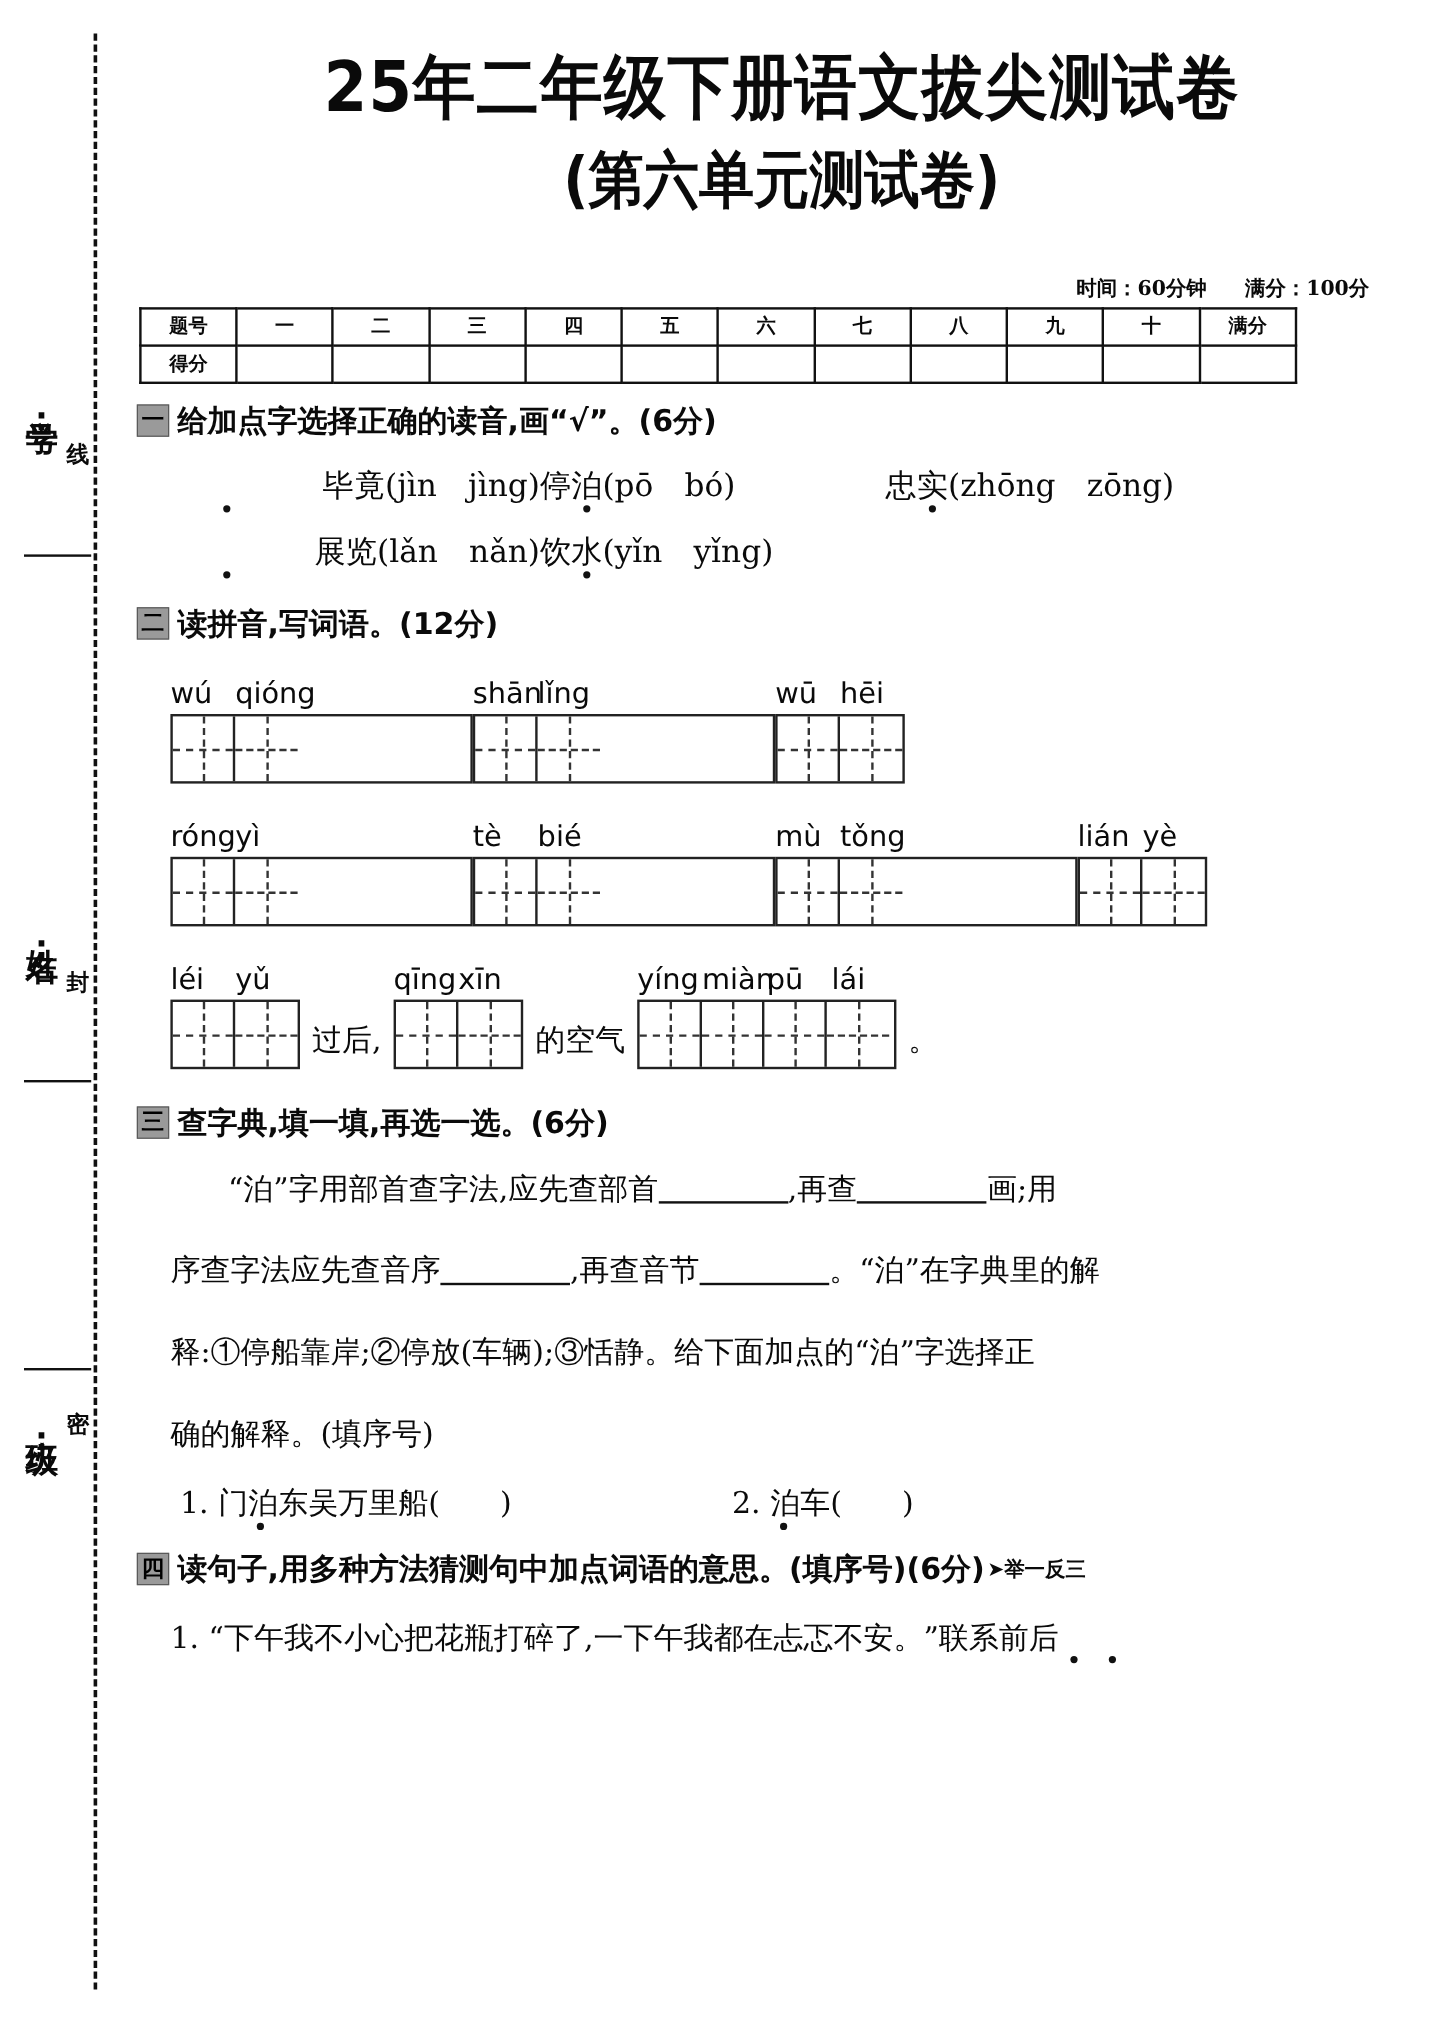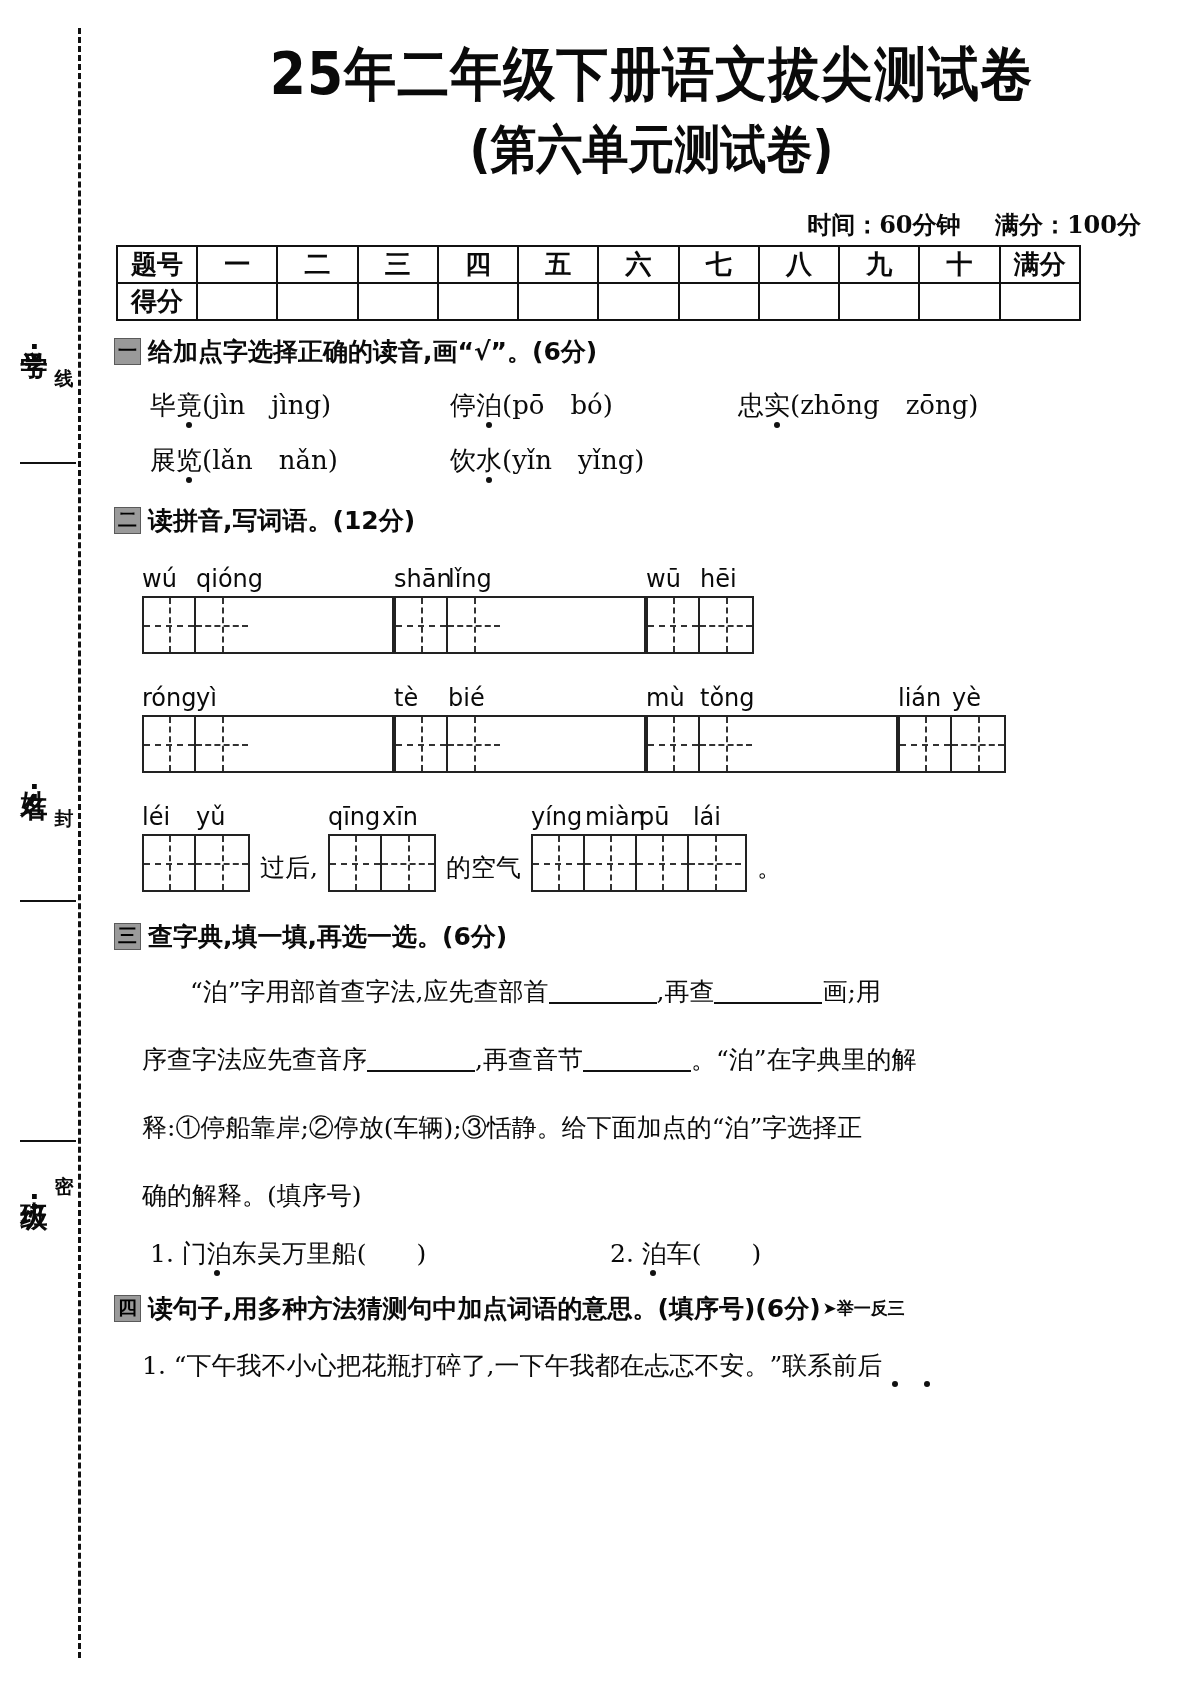--- a/index.html
+++ b/index.html
@@ -49,40 +49,40 @@
     transform: scaleY(1.12); transform-origin: top center;
   }
   h1.title-sub {
     margin: 18px 0 0 0; font-size: 46px; font-weight: bold;
     font-family: "DejaVu Sans", sans-serif;
     line-height: 1.2;
     transform: scaleY(1.12); transform-origin: top center;
   }
 
   .meta-line {
-    margin: 34px 50px 4px 0;
+    margin: 54px 50px 4px 0;
     text-align: right;
-    font-size: 24px;
+    font-size: 17px;
     font-family: "DejaVu Serif", serif;
     font-weight: bold;
   }
   .meta-line span { margin-left: 26px; }
 
   table.score-table {
     border-collapse: collapse;
     margin: 4px 0 0 4px;
     width: 965px;
     table-layout: fixed;
     font-family: "DejaVu Serif", serif;
   }
   table.score-table td {
     border: 2px solid #111;
     height: 31px;
     text-align: center;
-    font-size: 26px;
+    font-size: 16px;
     font-weight: bold;
     padding: 0;
   }
   table.score-table td.hdr { width: 80px; }
 
   
   .q-head {
     display: flex; align-items: center;
     margin: 14px 0 0 2px;
     font-size: 25px; font-weight: bold;
@@ -104,21 +104,21 @@
 
   
   .choice-row {
     display: flex;
     margin-top: 20px;
     padding-left: 38px;
     font-size: 26px;
     font-family: "DejaVu Serif", serif;
   }
   .choice-item { position: relative; }
-  .ci1 { width: 300px; }
+  .ci1 { width: 300px; text-align: right; }
   .ci2 { width: 288px; }
   .ci3 { width: 290px; }
   .dot-mark {
     position: absolute;
     width: 6px; height: 6px; border-radius: 50%;
     background: #111;
     top: 34px;
   }
   .ci1 .dot-mark { left: 36px; }
   .ci2 .dot-mark { left: 36px; }

